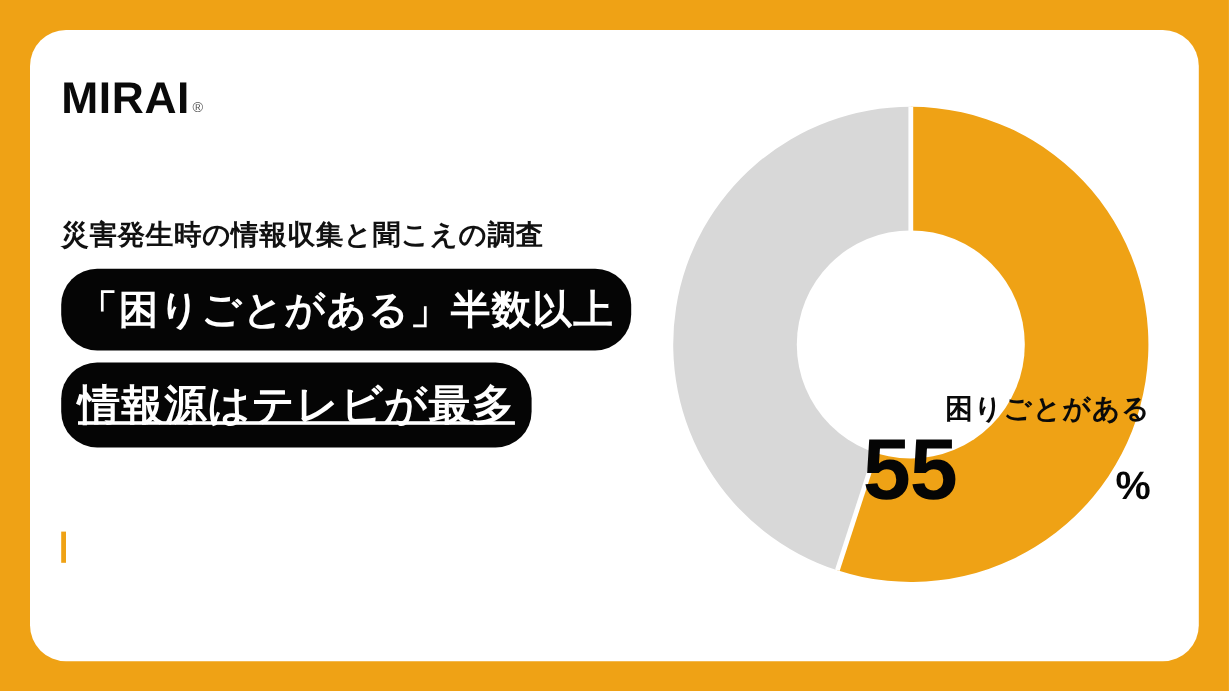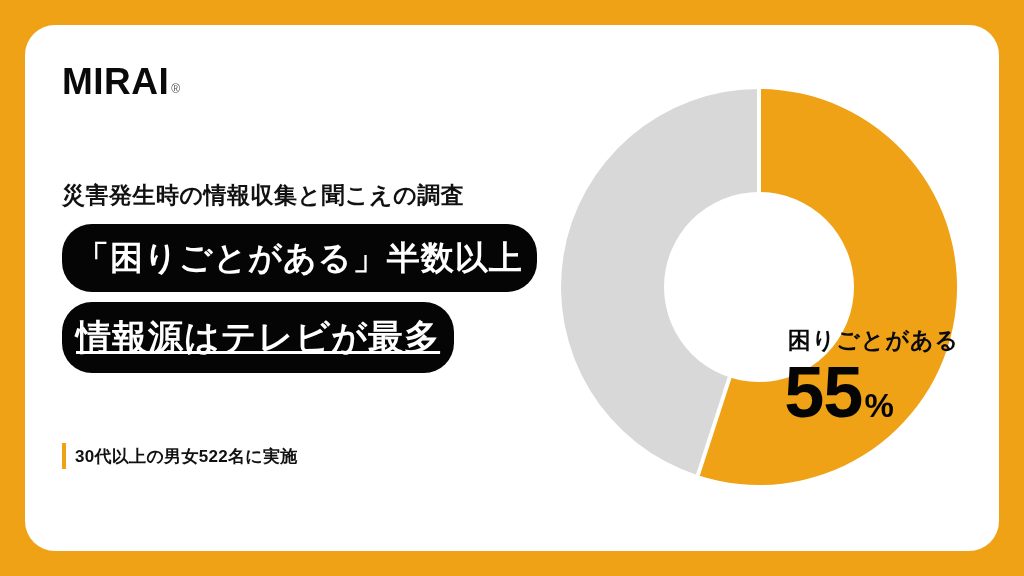--- a/index.html
+++ b/index.html
@@ -29,21 +29,21 @@
     width: 974px;
     height: 526px;
     background: #FFFFFF;
     border-radius: 30px;
     overflow: hidden;
   }
 
   
   #left-col {
     position: absolute;
-    left: 37px;      
+    left: 26px;      
     top: 0;
     width: 500px;
     height: 420px;
     text-align: center;
   }
 
   
   #logo {
     position: absolute;
     left: 0;
@@ -168,21 +168,21 @@
     color: #0A0A0A;
     letter-spacing: 1px;
     line-height: 1;
     white-space: nowrap;
     text-align: right;
   }
   #chart-value-row {
     margin-top: 6px;
     display: flex;
     align-items: baseline;
-    justify-content: center;
+    justify-content: space-between;
     line-height: 1;
   }
   #chart-value {
     font-size: 72px;
     font-weight: 700;
     color: #050505;
     letter-spacing: -1px;
     line-height: 0.95;
   }
   #chart-unit {
@@ -212,21 +212,20 @@
       <div id="headline-1" class="hl-box">
         <span>「困りごとがある」半数以上</span>
       </div>
 
       <div id="headline-2" class="hl-box">
         <span>情報源はテレビが最多</span>
       </div>
 
       <div id="footnote">
         <div id="footnote-bar"></div>
-        <div id="footnote-text">30代以上の男女522名に実施</div>
       </div>
 
     </div>
 
     <div id="chart-wrap">
       <svg id="donut-svg" viewBox="0 0 400 400">
 
         <path fill="#D8D8D8" d="M 200 200 L 200 2 A 198 198 0 0 0 138.8 388.3 Z"></path>
 
         <path fill="#EFA215" d="M 200 200 L 200 2 A 198 198 0 1 1 138.8 388.3 Z"></path>

